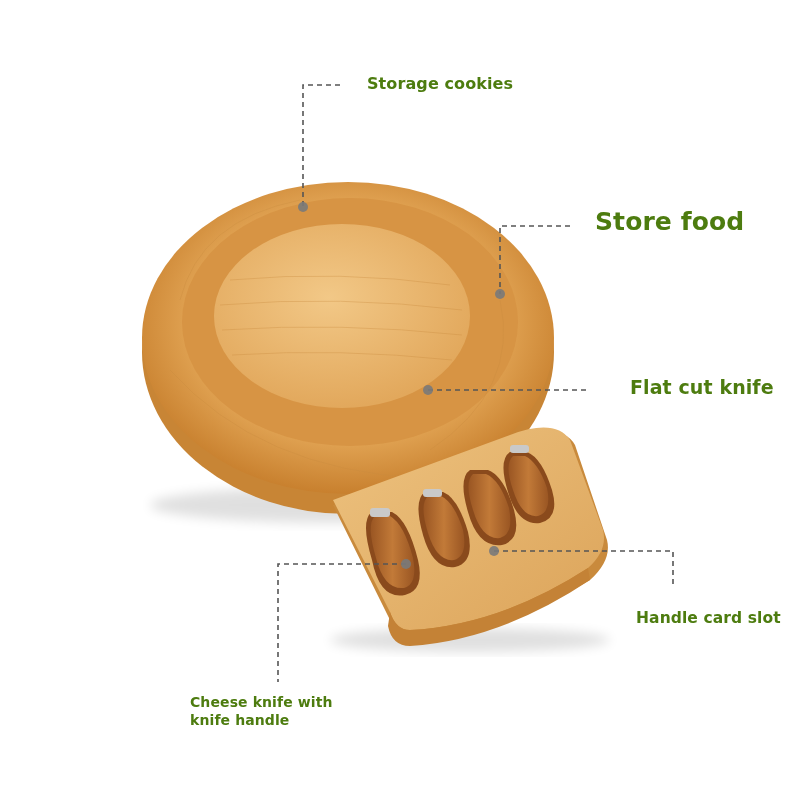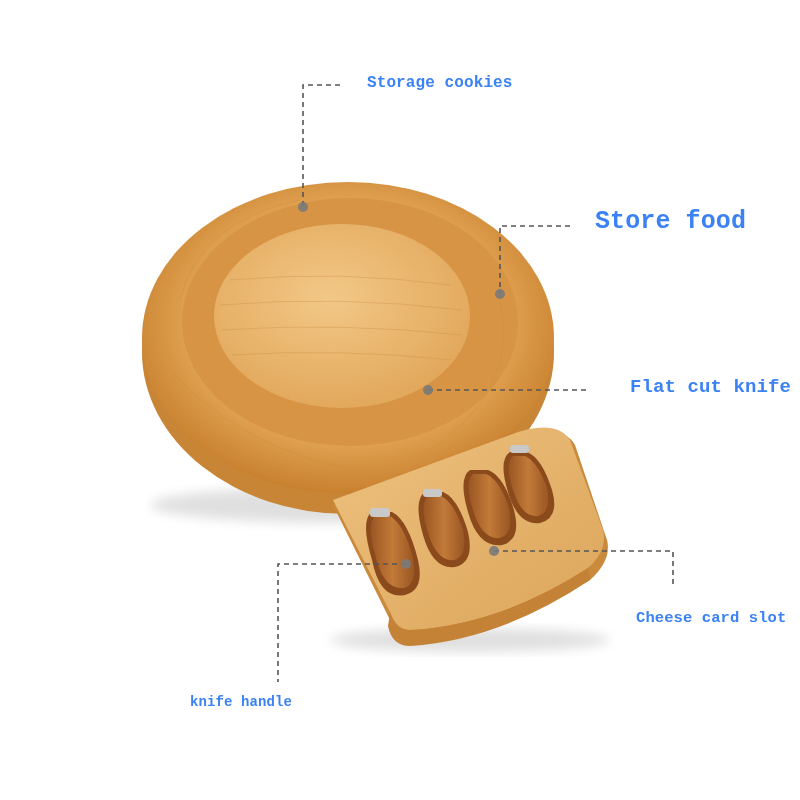--- a/index.html
+++ b/index.html
@@ -1,17 +1,17 @@
 <!DOCTYPE html>
 <html><head>
 <meta charset="utf-8">
 <style>
   html,body{margin:0;padding:0;background:#ffffff;}
   .stage{position:relative;width:800px;height:800px;overflow:hidden;background:#ffffff;font-family:"DejaVu Sans","Liberation Sans",sans-serif;}
-  .label{position:absolute;color:#3b82f6;font-weight:bold;white-space:nowrap;letter-spacing:0.1px;font-family:Liberation Mono, monospace;}
+  .label{position:absolute;color:#4d7c0f;font-weight:bold;white-space:nowrap;letter-spacing:0.1px;}
   .lbl-storage{left:367px;top:74px;font-size:16px;}
   .lbl-food{left:595px;top:207px;font-size:25px;text-align:center;}
   .lbl-flat{left:630px;top:376px;font-size:19px;}
   .lbl-slot{left:636px;top:609px;font-size:15.5px;}
   .lbl-knife{left:190px;top:693px;font-size:14px;line-height:18px;}
   .lbl-knife span{display:block;}
   svg.art{position:absolute;left:0;top:0;}
 </style>
 </head>
 <body>
@@ -107,17 +107,18 @@
       <circle cx="500" cy="294" r="5"></circle>
       <circle cx="428" cy="390" r="5"></circle>
       <circle cx="494" cy="551" r="5"></circle>
       <circle cx="406" cy="564" r="5"></circle>
     </g>
   </svg>
 
   <div class="label lbl-storage">Storage cookies</div>
   <div class="label lbl-food">Store food</div>
   <div class="label lbl-flat">Flat cut knife</div>
-  <div class="label lbl-slot">Cheese card slot</div>
+  <div class="label lbl-slot">Handle card slot</div>
   <div class="label lbl-knife">
+    <span>Cheese knife with</span>
     <span>knife handle</span>
   </div>
 </div>
 
 </body></html>

